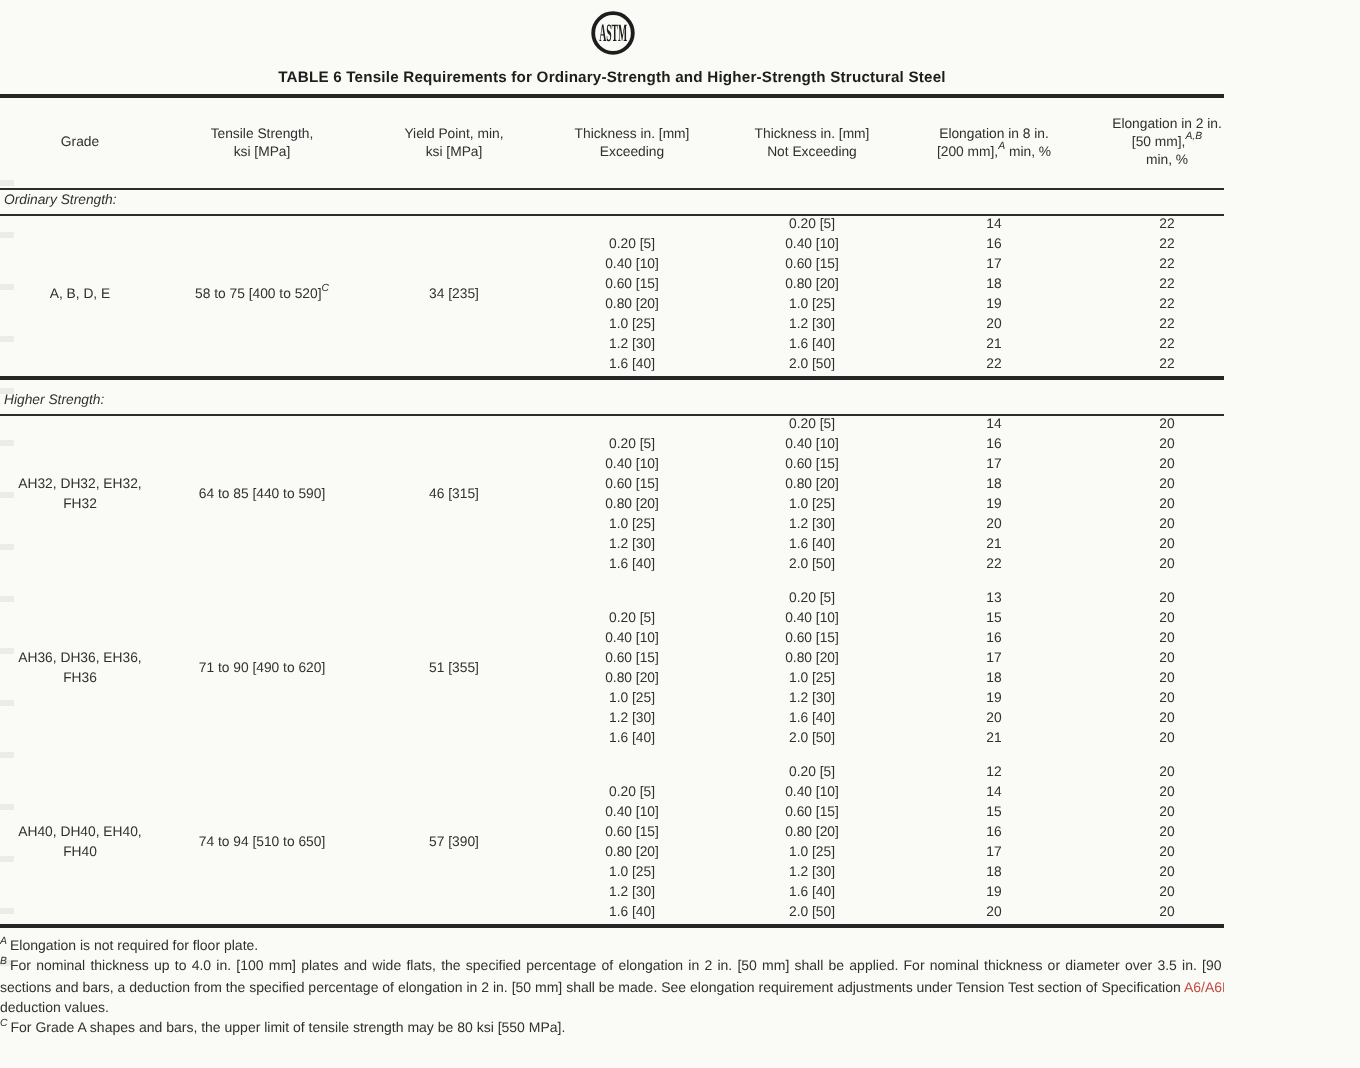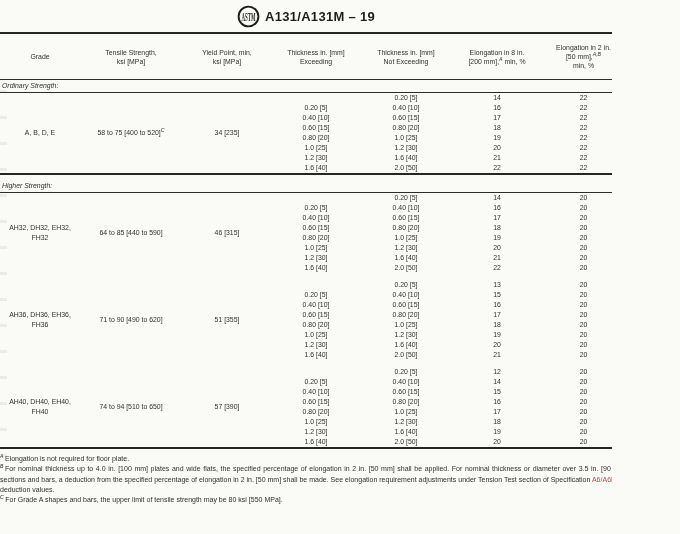--- a/index.html
+++ b/index.html
@@ -61,23 +61,23 @@
 <body>
 
 <div class="page">
   <div class="scan-noise"></div>
 
   <div class="doc-header">
     <svg width="23" height="23" viewBox="0 0 23 23">
       <circle cx="11.5" cy="11.5" r="9.9" fill="none" stroke="#1d1d1d" stroke-width="1.9"></circle>
       <text x="11.6" y="15.6" text-anchor="middle" font-size="12.5" font-weight="bold" fill="#1d1d1d" textLength="14" lengthAdjust="spacingAndGlyphs" font-family="Liberation Serif, serif">ASTM</text>
     </svg>
-    <span class="doc-code">A131/A131M – 19</span>
   </div>
 
+  <div class="table-title">TABLE 6 Tensile Requirements for Ordinary-Strength and Higher-Strength Structural Steel</div>
 
   <table>
     <colgroup>
       <col style="width:80px">
         <col style="width:102px">
         <col style="width:90px">
       <col style="width:88px">
         <col style="width:92px">
         <col style="width:90px">
         <col style="width:83px">

